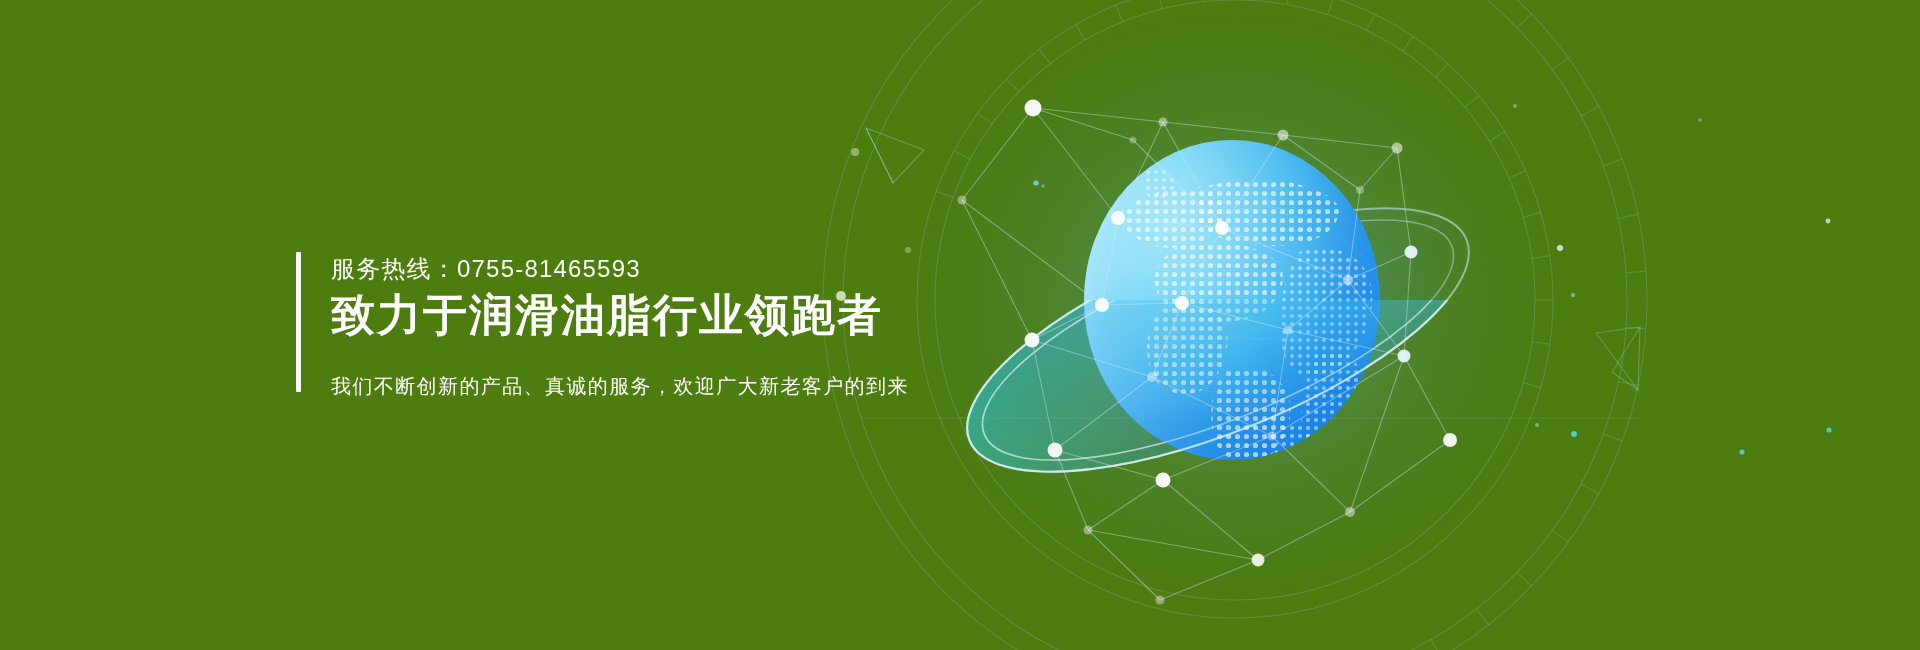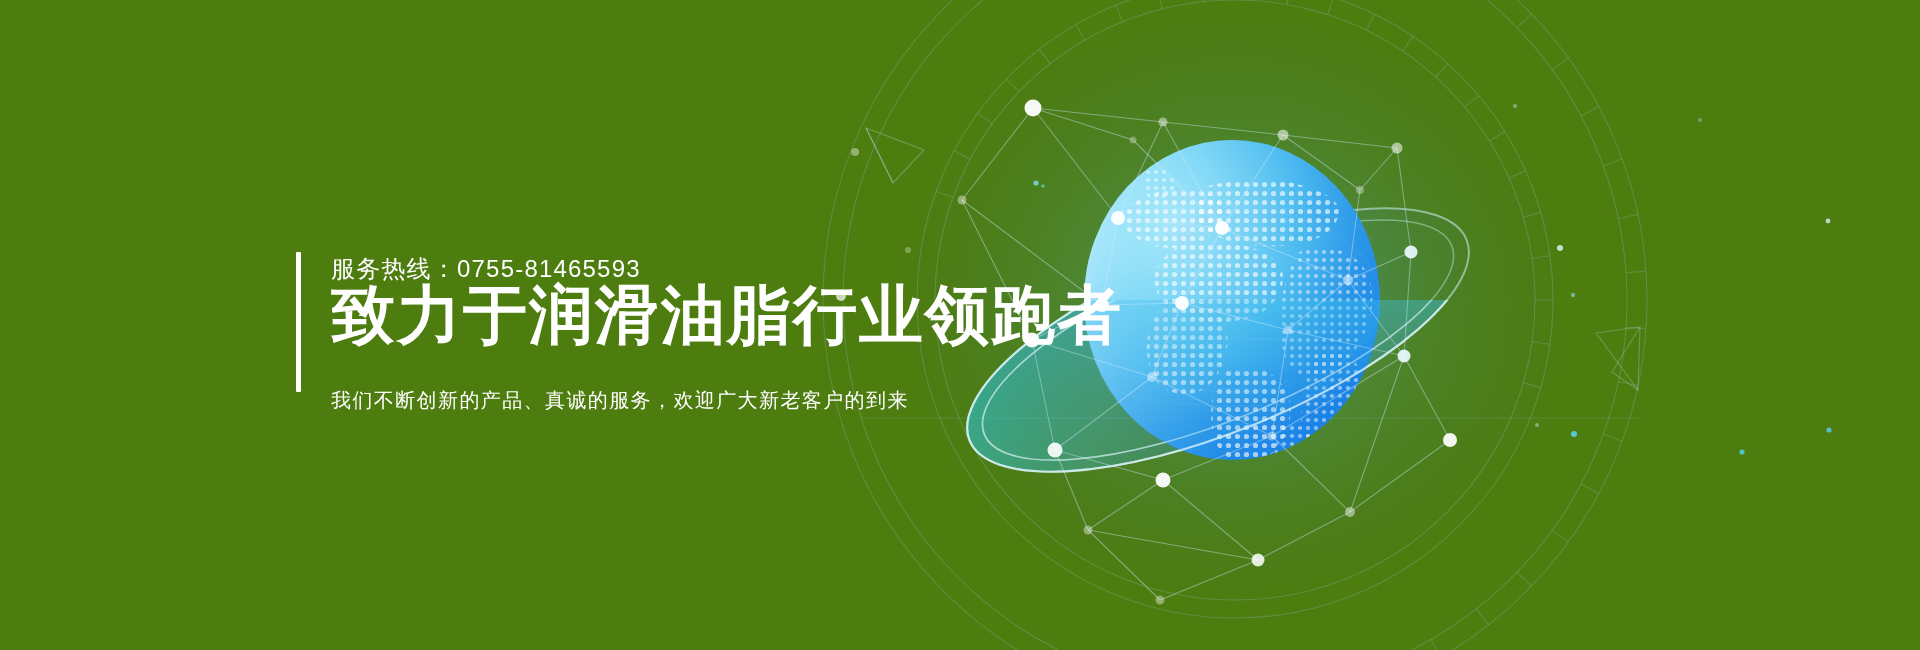--- a/index.html
+++ b/index.html
@@ -53,21 +53,21 @@
     color: #ffffff;
     font-size: 24px;
     line-height: 30px;
     letter-spacing: 1.2px;
     font-weight: 400;
     white-space: nowrap;
     margin-top: 2px;
   }
   .headline {
     color: #ffffff;
-    font-size: 64px;
+    font-size: 44px;
     line-height: 58px;
     font-weight: bold;
     letter-spacing: 2px;
     white-space: nowrap;
     margin-top: 2px;
   }
   .subtitle {
     color: #ffffff;
     font-size: 20px;
     line-height: 26px;

